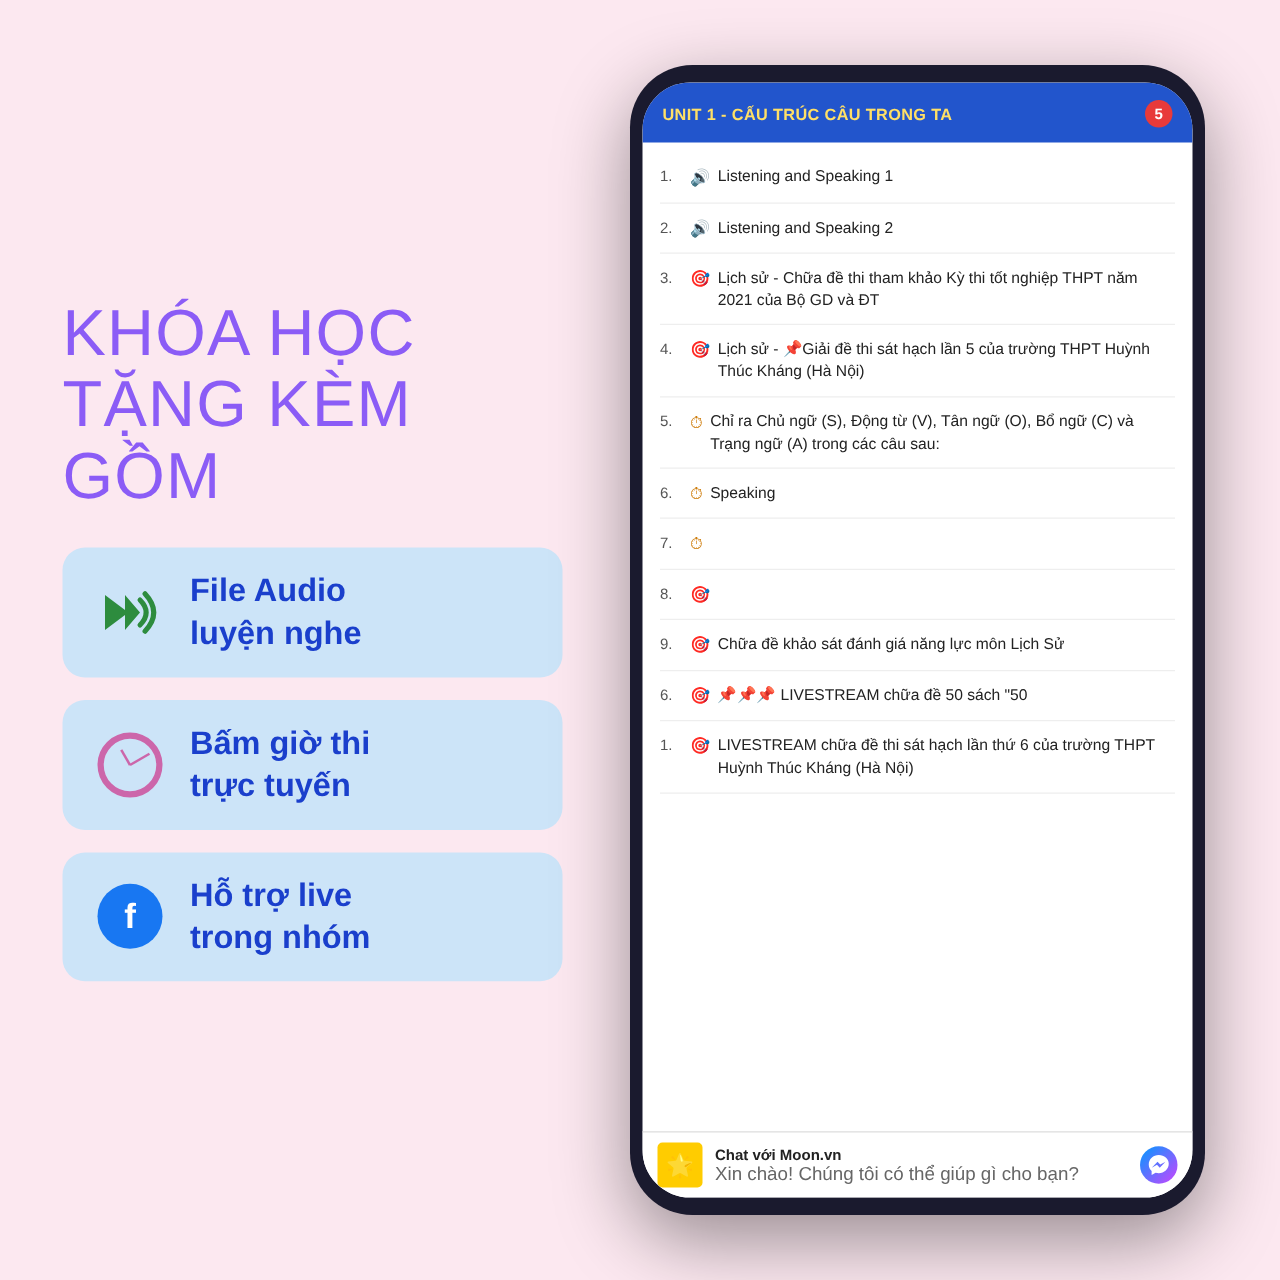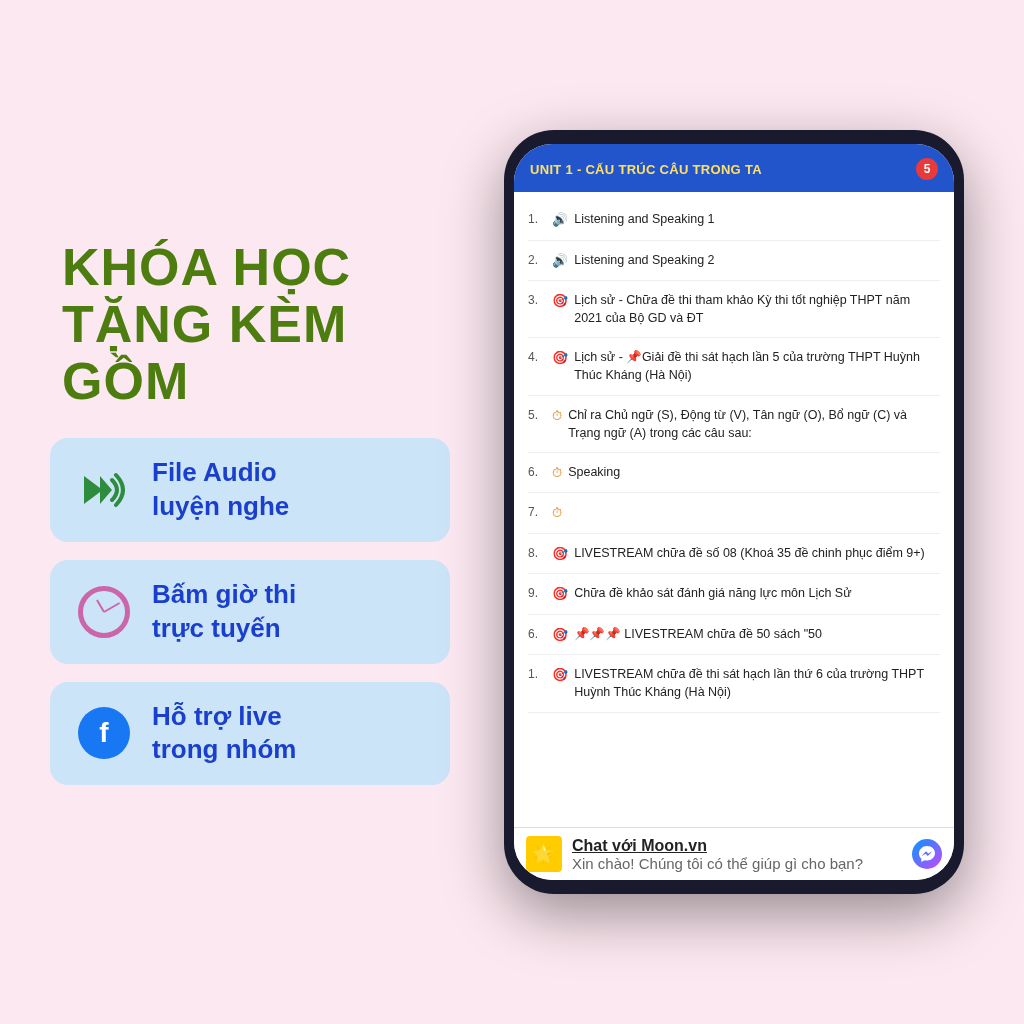--- a/index.html
+++ b/index.html
@@ -26,26 +26,25 @@
     }
     
     .left-panel {
       width: 400px;
       display: flex;
       flex-direction: column;
       gap: 18px;
     }
     .main-title {
       font-size: 52px;
-      font-weight: 700;
-      color: #4d7c0f;
+      font-weight: 400;
+      color: #8b5cf6;
       line-height: 1.1;
       margin-bottom: 10px;
       letter-spacing: 1px;
-      margin-left: 12px;
     }
     .feature-card {
       background: #cce4f8;
       border-radius: 18px;
       padding: 18px 24px;
       display: flex;
       align-items: center;
       gap: 18px;
       min-height: 80px;
     }
@@ -123,21 +122,21 @@
 
     
     .phone-wrapper {
       width: 520px;
       display: flex;
       align-items: center;
       justify-content: center;
     }
     .phone {
       width: 460px;
-      height: 764px;
+      height: 920px;
       background: #1a1a2e;
       border-radius: 50px;
       padding: 14px 10px;
       box-shadow: 0 20px 60px rgba(0,0,0,0.4);
       display: flex;
       flex-direction: column;
       position: relative;
     }
     .phone-inner {
       flex: 1;
@@ -223,24 +222,23 @@
       flex-shrink: 0;
       display: flex;
       align-items: center;
       justify-content: center;
       font-size: 18px;
     }
     .chat-text-block {
       flex: 1;
     }
     .chat-title {
-      font-size: 16px;
+      font-size: 12px;
       font-weight: bold;
       color: #222;
-      text-decoration: underline;
     }
     .chat-sub {
       font-size: 15px;
       color: #666;
     }
     .chat-messenger-icon {
       width: 30px;
       height: 30px;
       border-radius: 50%;
       background: linear-gradient(135deg, #0099ff, #cc44ff);
@@ -349,21 +347,20 @@
           </div>
 
           <div class="lesson-item">
             <span class="lesson-num">7.</span>
             <span class="lesson-icon icon-clock">⏱</span>
           </div>
 
           <div class="lesson-item">
             <span class="lesson-num">8.</span>
             <span class="lesson-icon icon-red">🎯</span>
-            <span class="lesson-text">LIVESTREAM chữa đề số 08 (Khoá 35 đề chinh phục điểm 9+)</span>
           </div>
 
           <div class="lesson-item">
             <span class="lesson-num">9.</span>
             <span class="lesson-icon icon-red">🎯</span>
             <span class="lesson-text">Chữa đề khảo sát đánh giá năng lực môn Lịch Sử</span>
           </div>
 
           <div class="lesson-item">
             <span class="lesson-num">6.</span>

